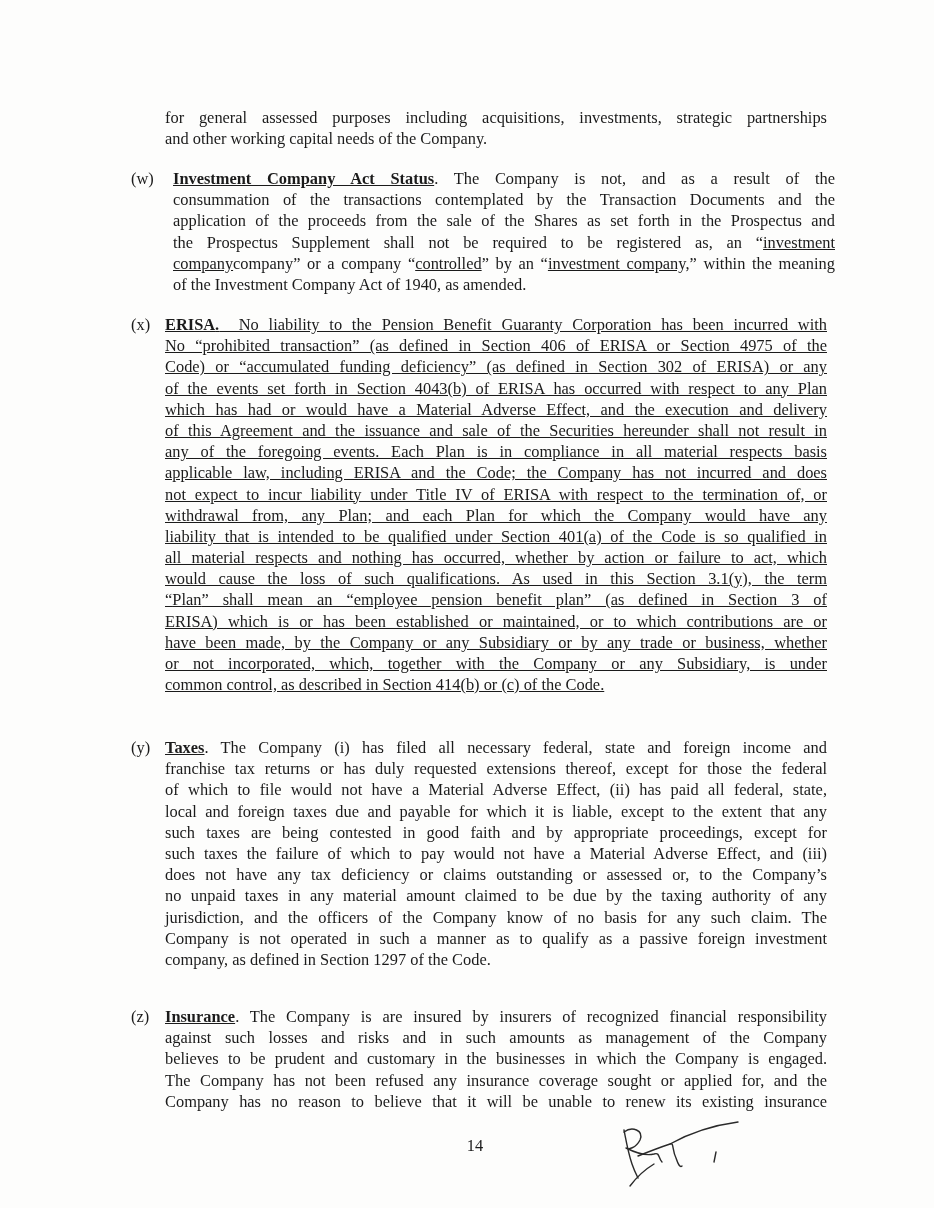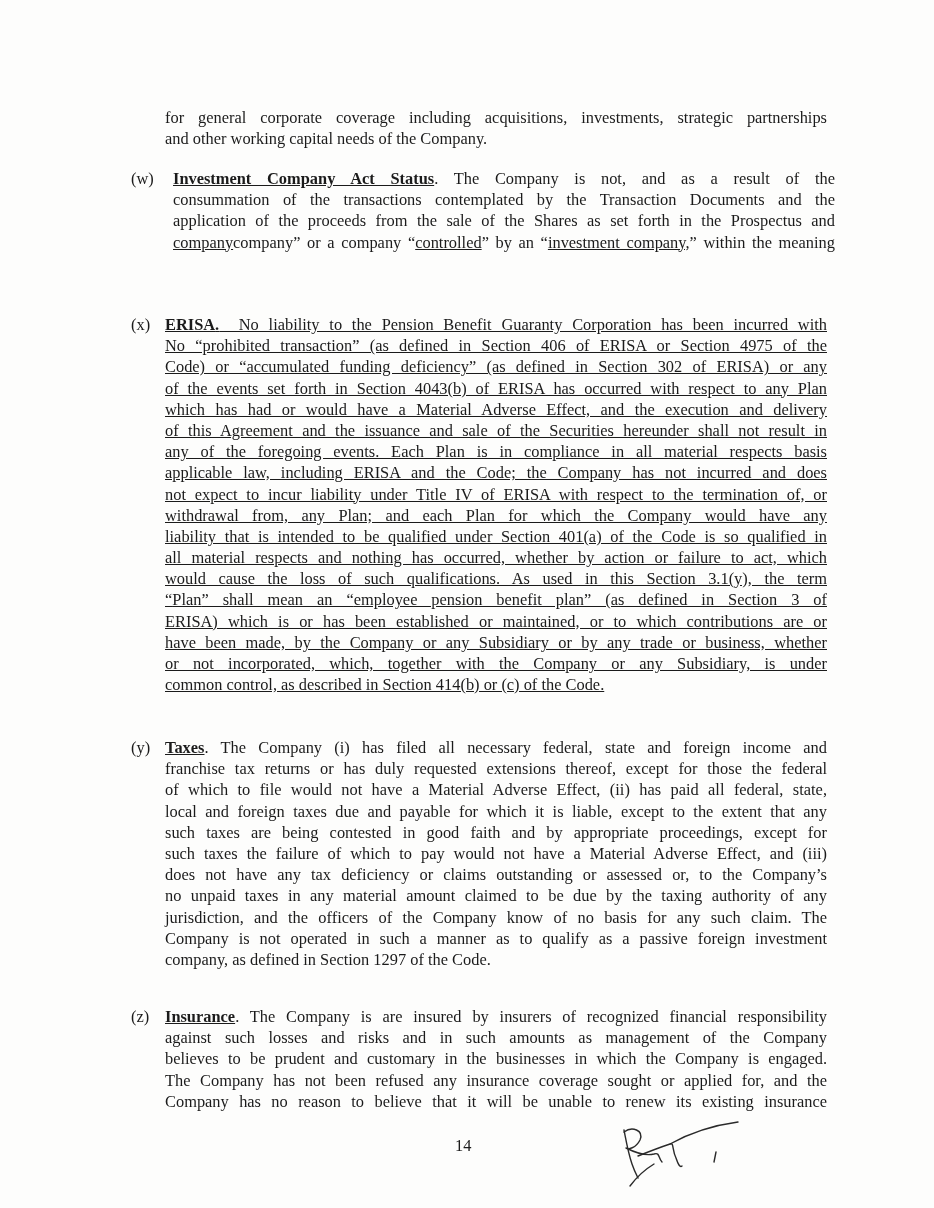--- a/index.html
+++ b/index.html
@@ -49,46 +49,49 @@
     .heading {
       font-weight: bold;
       text-decoration: underline;
     }
     .u { text-decoration: underline; }
     .page-number {
       position: absolute;
       left: 455px;
       top: 1136px;
       width: 40px;
+      text-align: center;
       font-size: 16.4px;
     }
     .signature {
       position: absolute;
       left: 618px;
       top: 1118px;
       width: 130px;
       height: 70px;
     }
   </style>
 </head>
 <body>
 
 <div class="page">
 
   <div class="para" style="top:107px;">
-    <span class="line">for general corporate coverage including acquisitions, investments, strategic partnerships</span>
+    <span class="line">for general assessed purposes including acquisitions, investments, strategic partnerships</span>
     <span class="line last">and other working capital needs of the Company.</span>
   </div>
 
   <span class="label" style="top:168px;">(w)</span>
   <div class="para" style="top:168px;margin-left:8px;">
     <span class="line"><span class="heading">Investment Company Act Status</span><span>.</span><span> The Company is not, and as a result of the</span></span>
     <span class="line">consummation of the transactions contemplated by the Transaction Documents and the</span>
     <span class="line">application of the proceeds from the sale of the Shares as set forth in the Prospectus and</span>
+    <span class="line"><span>the Prospectus Supplement shall not be required to be registered as, an “</span><span class="u">investment</span></span>
     <span class="line"><span class="u">company</span><span>company” or a company “</span><span class="u">controlled</span><span>” by an “</span><span class="u">investment company,</span><span>” within the meaning</span></span>
+    <span class="line last">of the Investment Company Act of 1940, as amended.</span>
   </div>
 
   <span class="label" style="top:314px;">(x)</span>
   <div class="para" style="top:314px;text-decoration:underline;">
     <span class="line"><span class="heading">ERISA</span><span style="font-weight:bold;">.</span><span style="white-space:pre;">  No liability to the Pension Benefit Guaranty Corporation has been incurred with</span></span>
     <span class="line">No “prohibited transaction” (as defined in Section 406 of ERISA or Section 4975 of the</span>
     <span class="line">Code) or “accumulated funding deficiency” (as defined in Section 302 of ERISA) or any</span>
     <span class="line">of the events set forth in Section 4043(b) of ERISA has occurred with respect to any Plan</span>
     <span class="line">which has had or would have a Material Adverse Effect, and the execution and delivery</span>
     <span class="line">of this Agreement and the issuance and sale of the Securities hereunder shall not result in</span>

